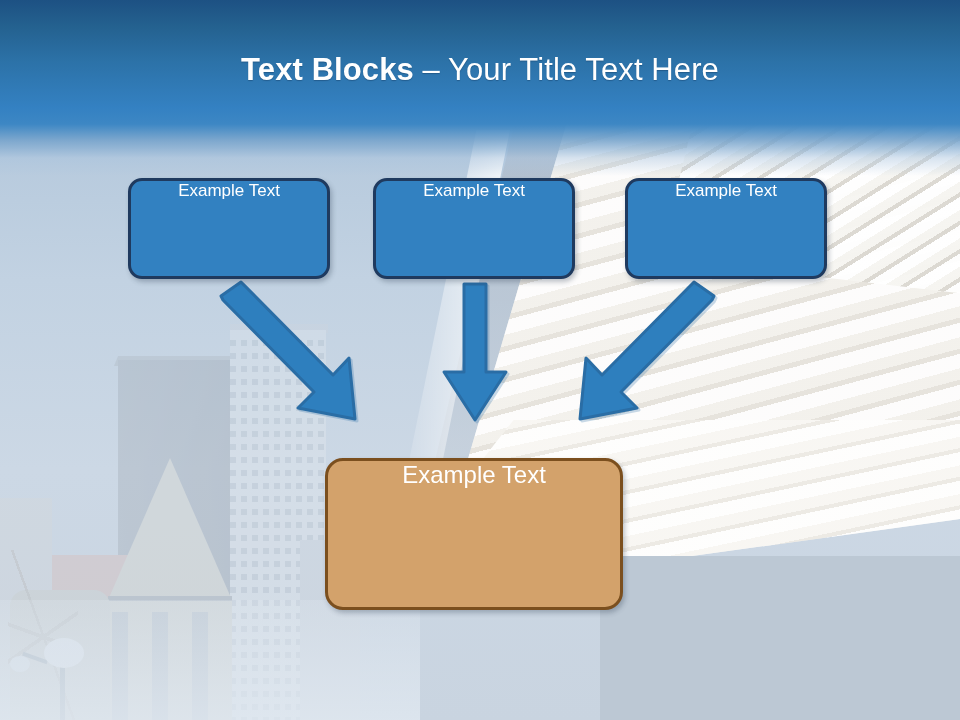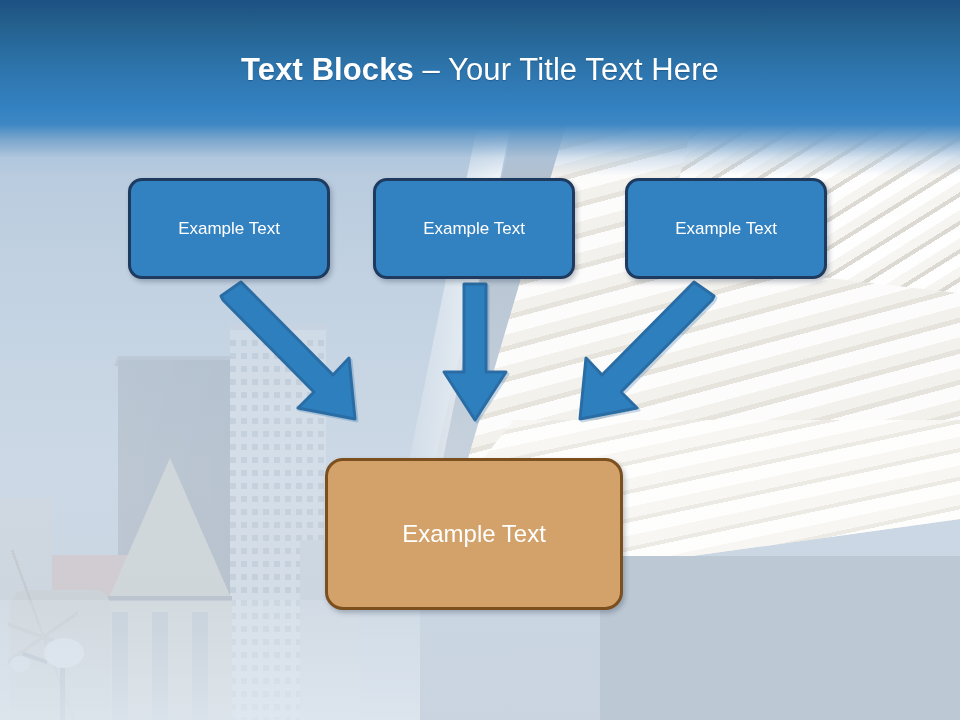--- a/index.html
+++ b/index.html
@@ -205,21 +205,21 @@
     text-shadow: 0 1px 1px rgba(12,44,76,0.35);
   }
   .title-text .bold { font-weight: bold; }
 
   
   .node {
     position: absolute;
     box-sizing: border-box;
     border-radius: 14px;
     display: flex;
-    align-items: center;
+    align-items: flex-start;
     justify-content: center;
     color: #ffffff;
     box-shadow: 2px 3px 5px rgba(40,55,75,0.30);
   }
   .node.blue {
     background: #3281c1;
     border: 3px solid #1f3a5f;
     font-size: 17px;
   }
   .node.orange {

